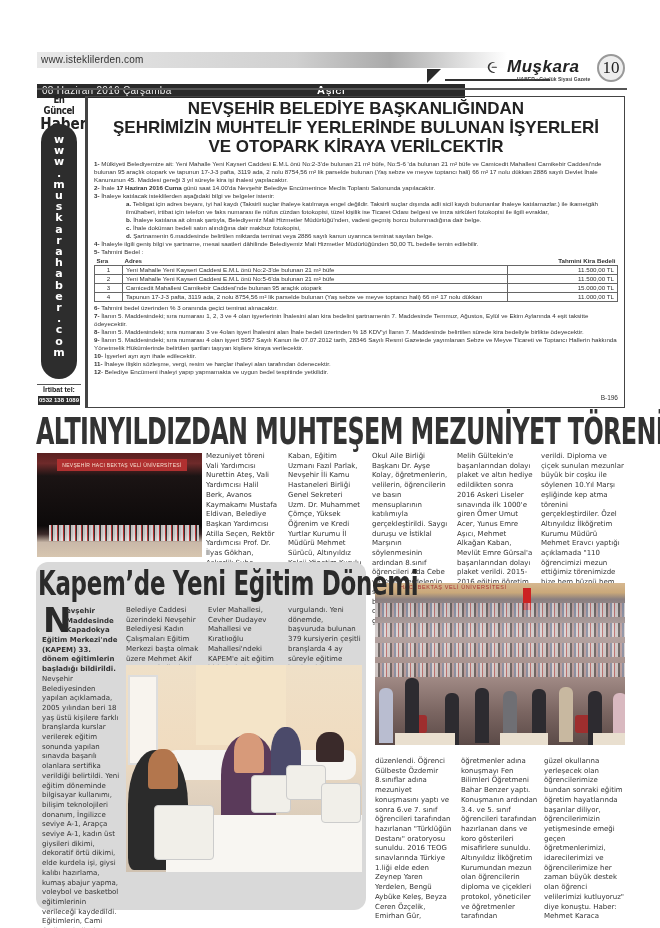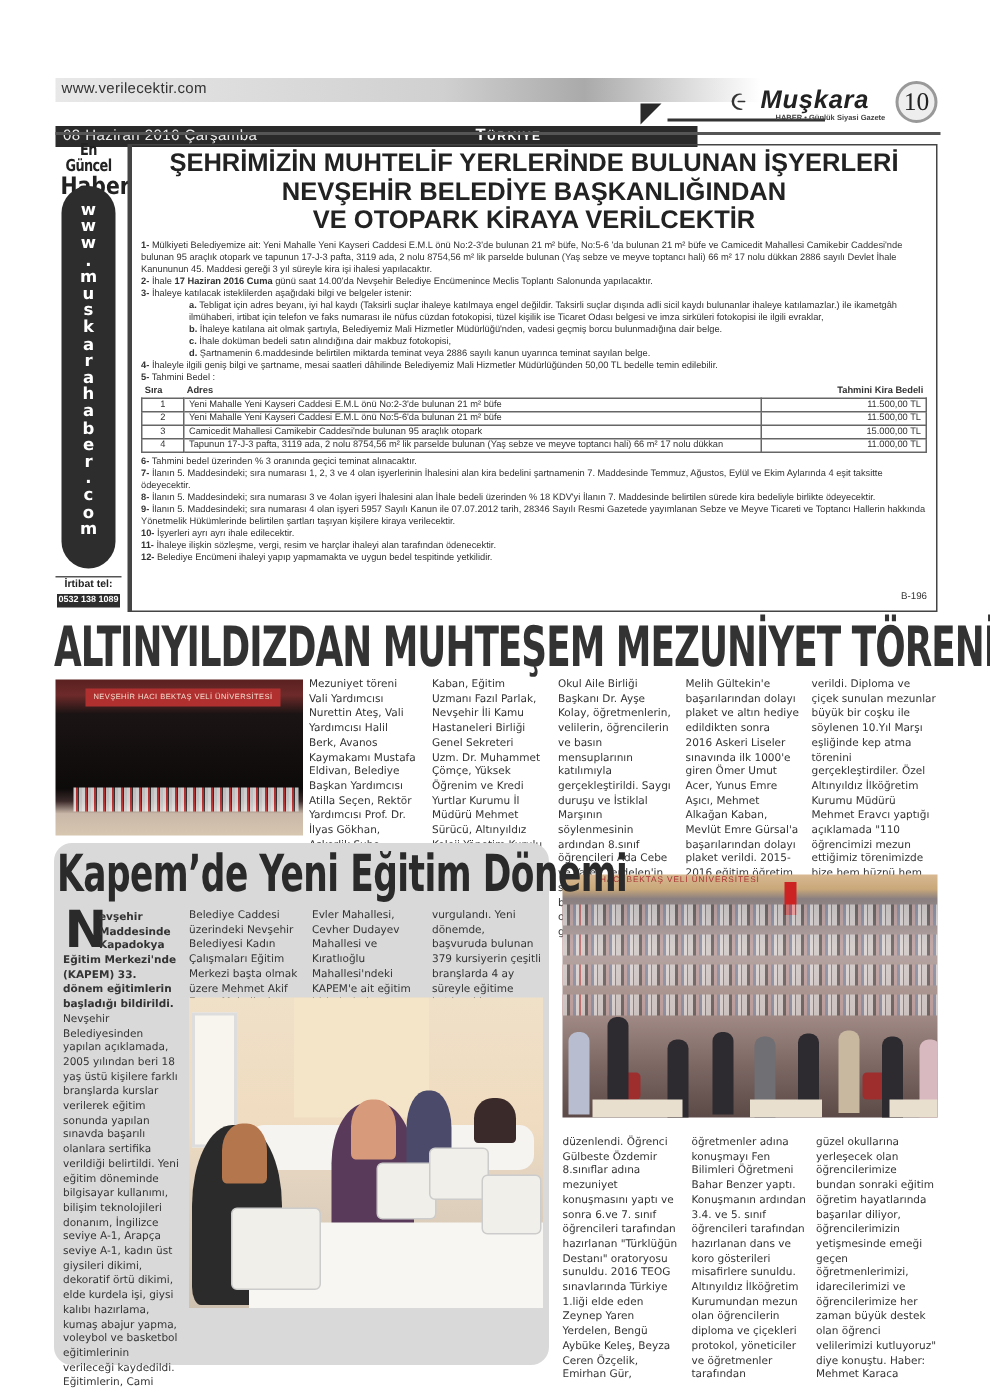--- a/index.html
+++ b/index.html
@@ -91,25 +91,25 @@
   .ph3 .man { position: absolute; width: 14px; height: 55px; background: #2d2b30; border-radius: 6px 6px 0 0; }
   .ph3 .man.g { background: #6f6f74; } .ph3 .man.b { background: #c8b8a0; }
   .ph3 .chair { position: absolute; top: 132px; width: 22px; height: 18px; background: #9e2e2e; border-radius: 3px; }
   .ph3 .desk { position: absolute; top: 150px; height: 12px; background: #e9dfcf; }
 </style>
 </head>
 <body>
 
 <div class="masthead">
   <div class="mast-top">
-    <span class="mast-url">www.verilecektir.com</span>
+    <span class="mast-url">www.isteklilerden.com</span>
   </div>
   <div class="mast-bar">
     <span class="mast-date">08 Haziran 2016 Çarşamba</span>
-    <span class="mast-section">Türkiye</span>
+    <span class="mast-section">Aşıcı</span>
   </div>
   <div class="mast-slant"></div>
   <div class="mast-rule"></div>
   <div class="logo">
     <span class="logo-swirl">૯</span>
     <span class="logo-main">Muşkara</span>
     <span class="logo-sub">HABER • Günlük Siyasi Gazete</span>
   </div>
   <div class="page-num">10</div>
   <div class="mast-line"></div>
@@ -141,22 +141,22 @@
         <span>o</span>
         <span>m</span>
       </div>
   </div>
   <div class="side-rule"></div>
   <div class="side-tel-l">İrtibat tel:</div>
   <div class="side-tel">0532 138 1089</div>
 </div>
 
 <div class="ihale">
+  <div class="ih-title">NEVŞEHİR BELEDİYE BAŞKANLIĞINDAN</div>
   <div class="ih-title">ŞEHRİMİZİN MUHTELİF YERLERİNDE BULUNAN İŞYERLERİ</div>
-  <div class="ih-title">NEVŞEHİR BELEDİYE BAŞKANLIĞINDAN</div>
   <div class="ih-title">VE OTOPARK KİRAYA VERİLCEKTİR</div>
 
   <div class="ih-body">
     <p><b>1-</b> <span>Mülkiyeti Belediyemize ait: Yeni Mahalle Yeni Kayseri Caddesi E.M.L önü No:2-3'de bulunan 21 m² büfe, No:5-6 'da bulunan 21 m² büfe ve Camicedit Mahallesi Camikebir Caddesi'nde bulunan 95 araçlık otopark ve tapunun 17-J-3 pafta, 3119 ada, 2 nolu 8754,56 m² lik parselde bulunan (Yaş sebze ve meyve toptancı hali) 66 m² 17 nolu dükkan 2886 sayılı Devlet İhale Kanununun 45. Maddesi gereği 3 yıl süreyle kira işi ihalesi yapılacaktır.</span></p>
     <p><b>2-</b> <span>İhale </span><b>17 Haziran 2016 Cuma</b><span> günü saat 14.00'da Nevşehir Belediye Encümenince Meclis Toplantı Salonunda yapılacaktır.</span></p>
     <p><b>3-</b> <span>İhaleye katılacak isteklilerden aşağıdaki bilgi ve belgeler istenir:</span></p>
     <p class="ind"><b>a.</b> <span>Tebligat için adres beyanı, iyi hal kaydı (Taksirli suçlar ihaleye katılmaya engel değildir. Taksirli suçlar dışında adli sicil kaydı bulunanlar ihaleye katılamazlar.) ile ikametgâh ilmühaberi, irtibat için telefon ve faks numarası ile nüfus cüzdan fotokopisi, tüzel kişilik ise Ticaret Odası belgesi ve imza sirküleri fotokopisi ile ilgili evraklar,</span></p>
     <p class="ind"><b>b.</b> <span>İhaleye katılana ait olmak şartıyla, Belediyemiz Mali Hizmetler Müdürlüğü'nden, vadesi geçmiş borcu bulunmadığına dair belge.</span></p>
     <p class="ind"><b>c.</b> <span>İhale doküman bedeli satın alındığına dair makbuz fotokopisi,</span></p>
     <p class="ind"><b>d.</b> <span>Şartnamenin 6.maddesinde belirtilen miktarda teminat veya 2886 sayılı kanun uyarınca teminat sayılan belge.</span></p>

